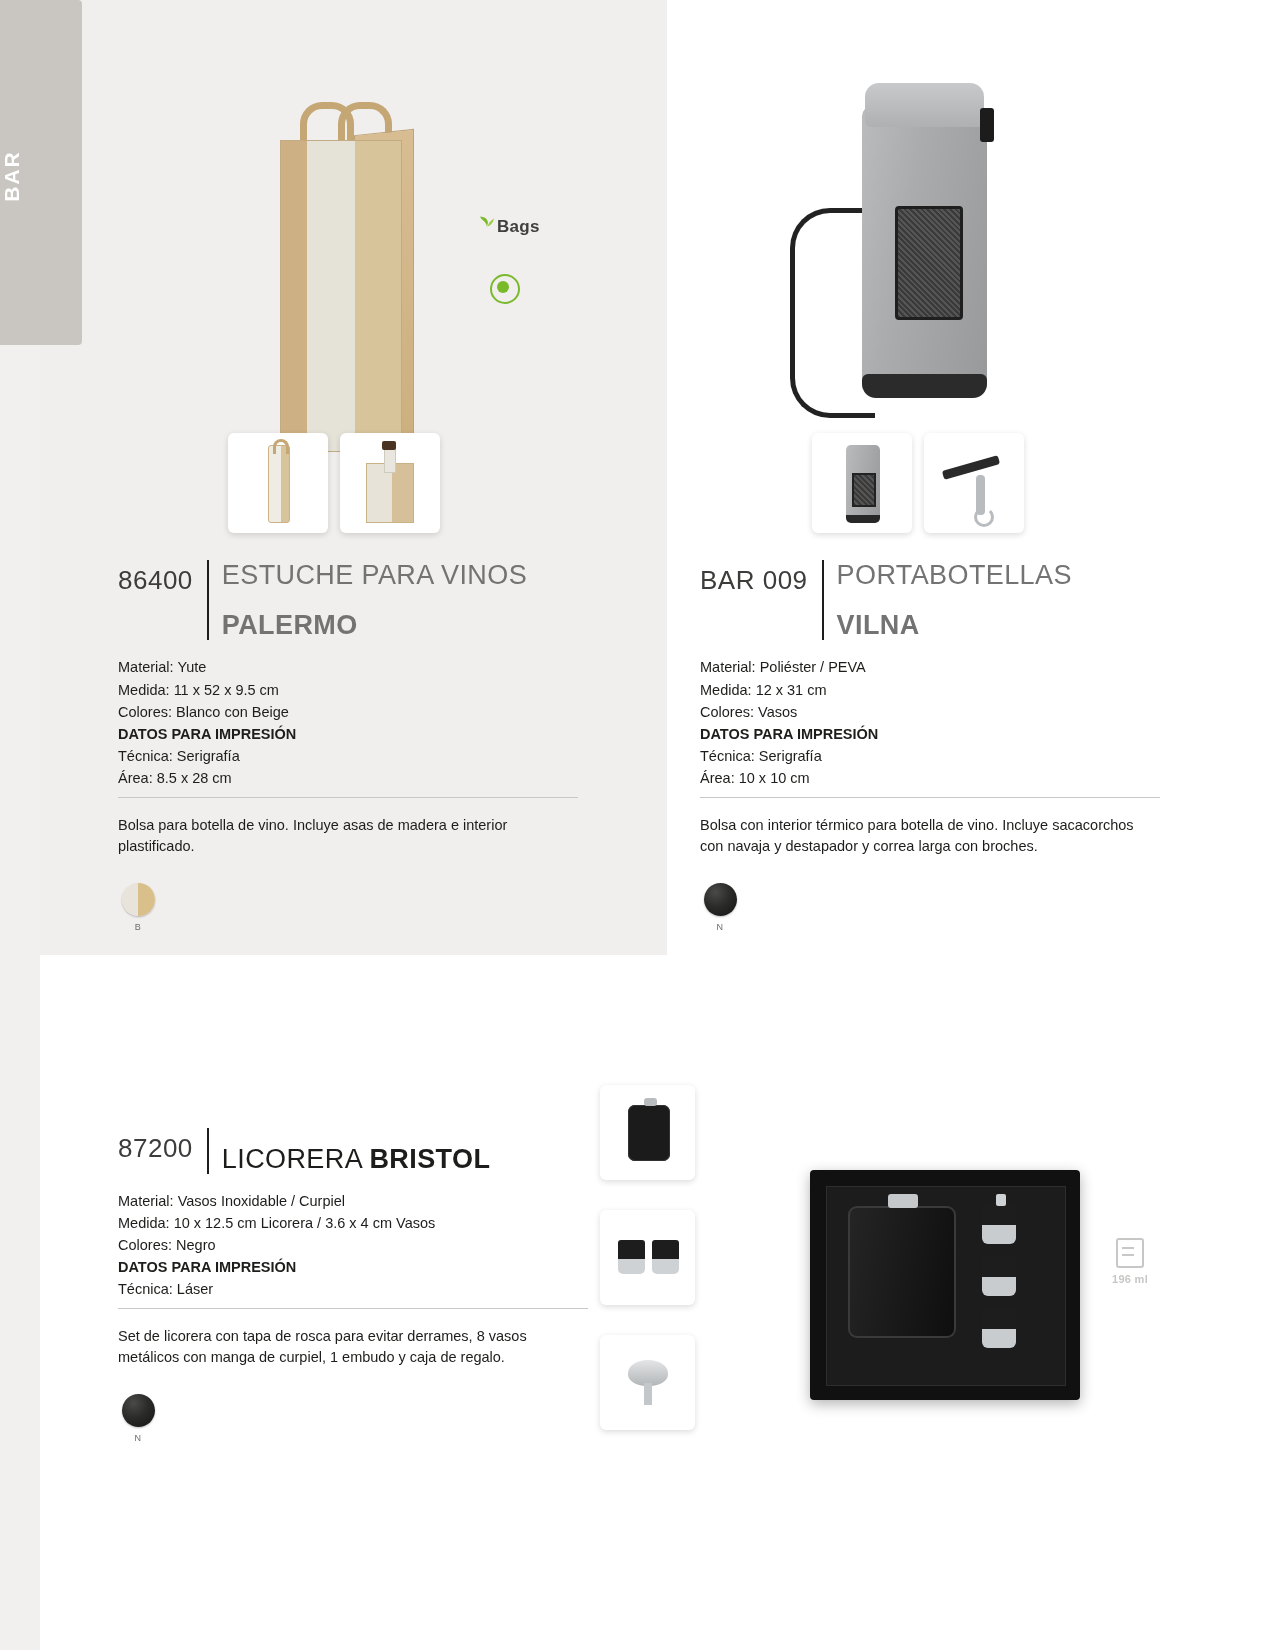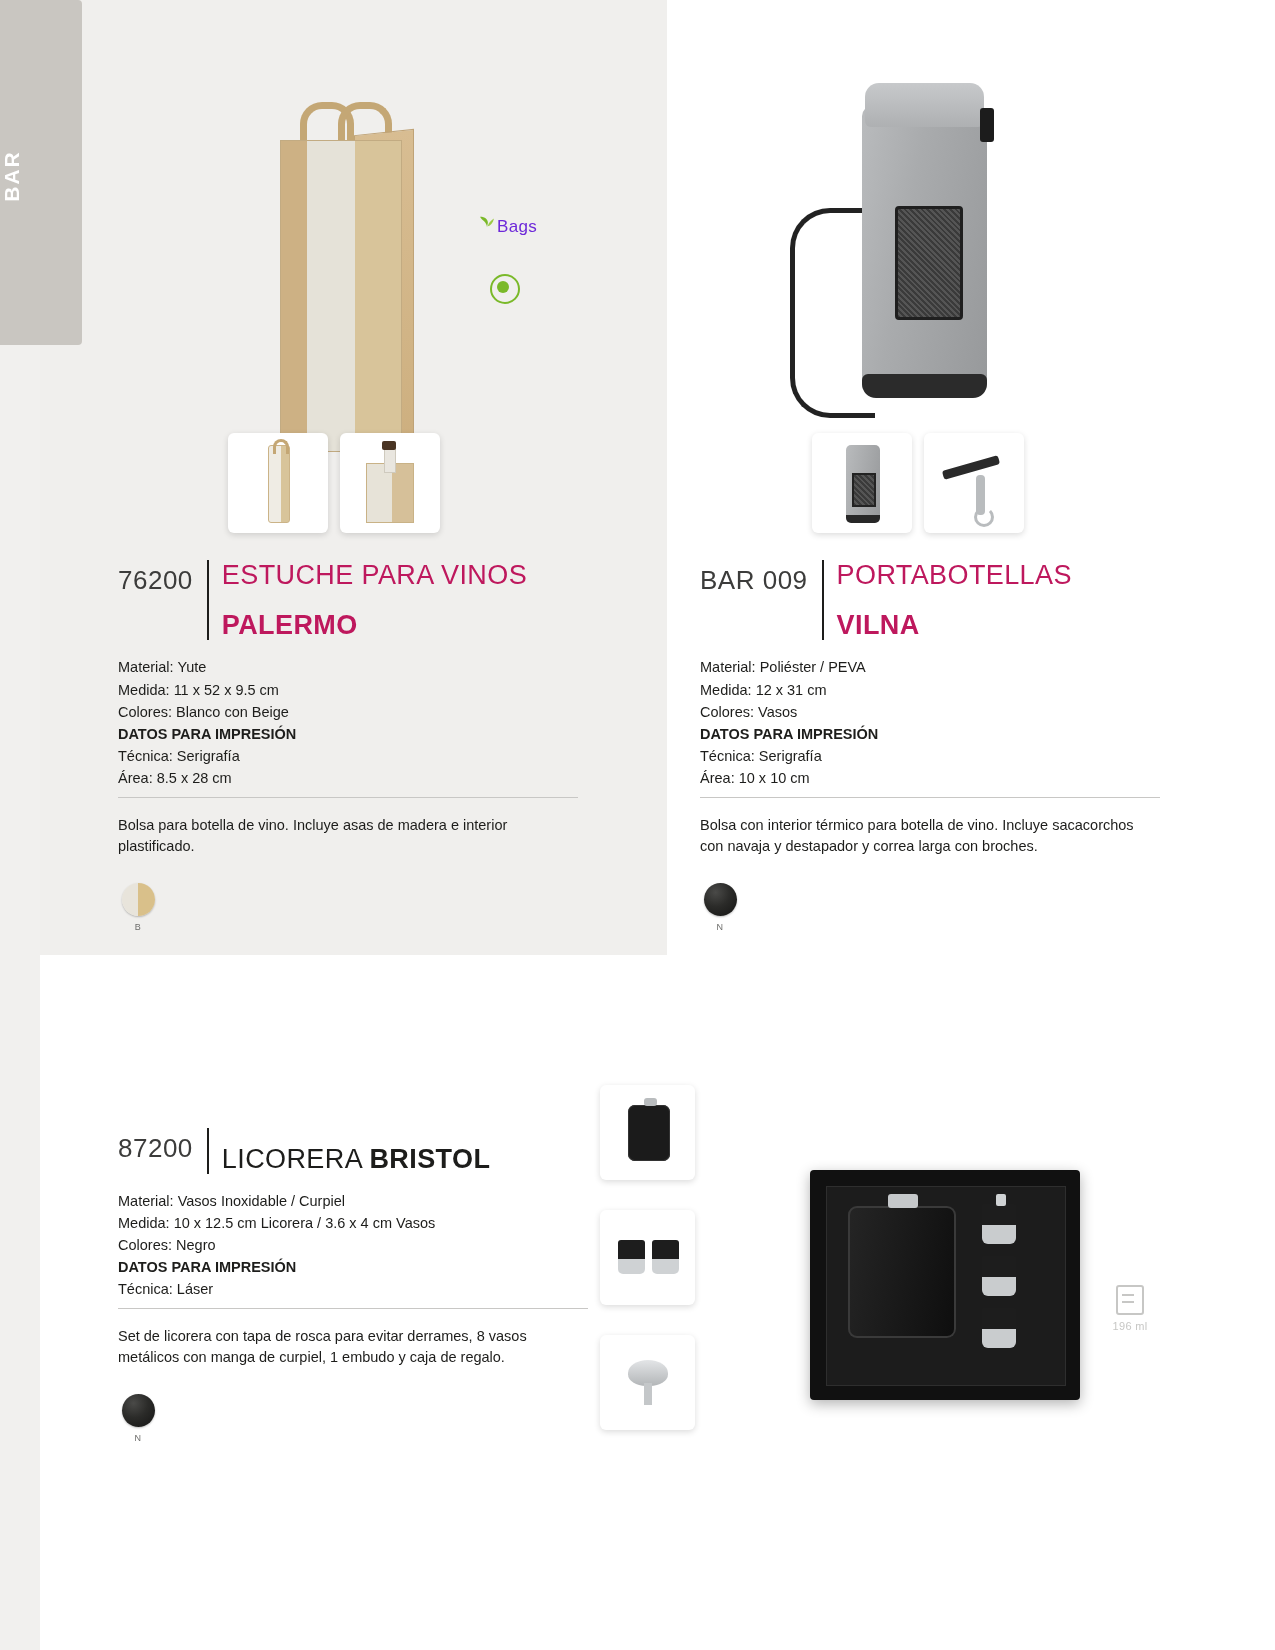--- a/index.html
+++ b/index.html
@@ -80,21 +80,21 @@
     padding-top: 5px;
   }
   .prod-name-wrap {
     margin-left: 14px;
     padding-left: 13px;
     border-left: 2px solid #1d1d1b;
     line-height: 1.12;
   }
   .prod-name-line {
     font-size: 27px;
-    color: #be185d;
+    color: #737373;
     letter-spacing: 0.4px;
     white-space: nowrap;
   }
   .prod-name-line.bold {
     font-weight: bold;
     margin-top: 20px;
   }
   .prod-name-inline {
     font-size: 27px;
     color: #1d1d1b;
@@ -289,22 +289,22 @@
     position: absolute;
     width: 34px; height: 40px;
     background: linear-gradient(180deg,#1d1d1d 0 52%, #c9ccce 52% 100%);
     border-radius: 3px 3px 6px 6px;
   }
 
   
   .logo-bags {
     position: absolute;
     font-size: 17px;
-    font-weight: normal;
-    color: #6d28d9;
+    font-weight: bold;
+    color: #404040;
     letter-spacing: .3px;
   }
   .logo-leaf {
     position: absolute;
     width: 18px; height: 14px;
   }
   .eco-circle {
     position: absolute;
     width: 26px; height: 26px;
     border-radius: 50%;
@@ -380,21 +380,21 @@
   </div>
   <div class="thumb">
     <div style="position:absolute;left:26px;top:30px;width:46px;height:58px;background:linear-gradient(90deg,#e7e3d8 0 55%,#d6c099 55% 100%);border:1px solid #c9b286;"></div>
     <div style="position:absolute;left:44px;top:14px;width:10px;height:24px;background:#e9e6df;border:1px solid #cfcabe;"></div>
     <div style="position:absolute;left:42px;top:8px;width:14px;height:9px;background:#4a3524;border-radius:2px;"></div>
   </div>
 </div>
 
 <div class="product" style="left:118px; top:560px; width:460px;">
   <div class="prod-title-row">
-    <div class="prod-code">76200</div>
+    <div class="prod-code">86400</div>
     <div class="prod-name-wrap">
       <div class="prod-name-line">ESTUCHE PARA VINOS</div>
       <div class="prod-name-line bold">PALERMO</div>
     </div>
   </div>
 
   <div class="spec-list">
     <div>
       <span>Material:</span>
       <span>Yute</span>
@@ -547,16 +547,16 @@
   <div class="giftbox-outer"></div>
   <div class="giftbox-inner"></div>
   <div class="gift-flask"></div>
   <div class="gift-flask-cap"></div>
   <div class="gift-cup" style="left:172px; top:34px;"></div>
   <div class="gift-cup" style="left:172px; top:86px;"></div>
   <div class="gift-cup" style="left:172px; top:138px;"></div>
   <div style="position:absolute;left:186px;top:24px;width:10px;height:12px;background:#cfd2d4;border-radius:2px;"></div>
 </div>
 
-<div class="capacity-badge" style="left:1100px; top:1285px; width:60px;">
+<div class="capacity-badge" style="left:1100px; top:1238px; width:60px;font-weight:bold;">
   <div class="capacity-icon"></div>
   <div class="capacity-text">196 ml</div>
 </div>
 
 </body></html>

